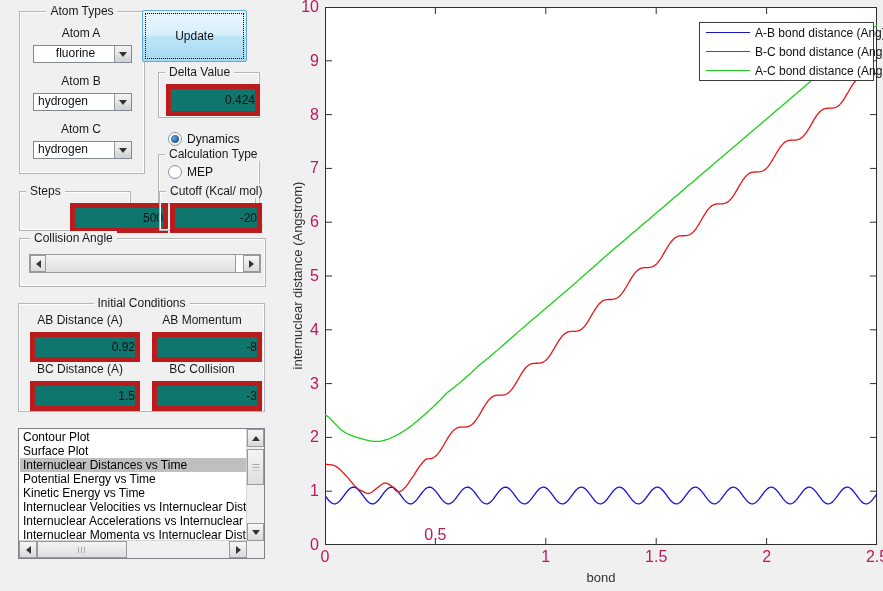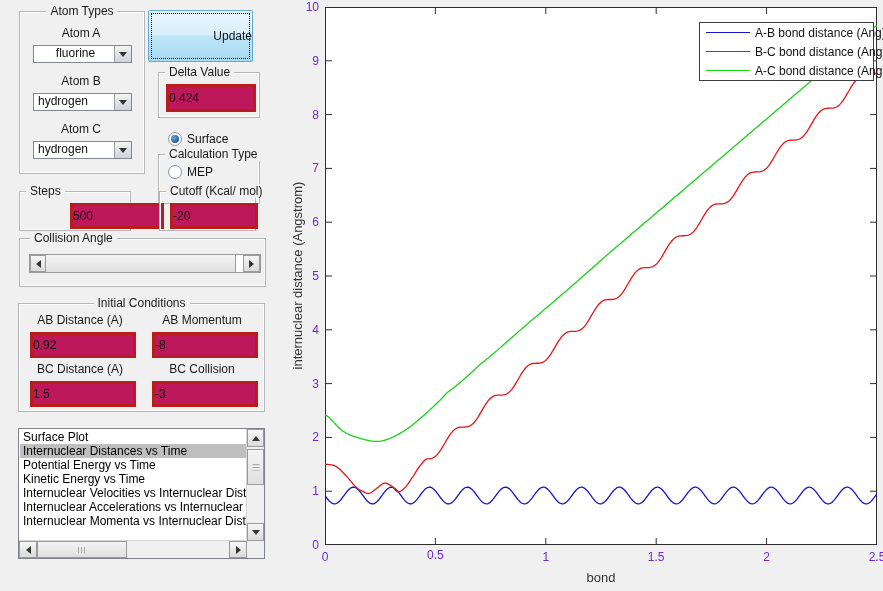--- a/index.html
+++ b/index.html
@@ -5,34 +5,34 @@
   html,body{margin:0;padding:0;}
   body{width:883px;height:591px;background:#f0f0f0;font-family:"Liberation Sans",sans-serif;
        font-size:12px;color:#111;overflow:hidden;position:relative;}
   .abs{position:absolute;}
   
   .panel{position:absolute;border:1px solid #b4b6b8;box-shadow:0 0 0 1px #fdfdfd inset;}
   .panel-title{position:absolute;top:-8px;background:#f0f0f0;padding:0 4px;white-space:nowrap;color:#1a1a1a;}
   .pt-center{left:50%;transform:translateX(-50%);}
   .pt-left{left:6px;}
   
-  .btn-update{position:absolute;left:148px;top:10px;width:103px;height:50px;
+  .btn-update{position:absolute;left:142px;top:10px;width:103px;height:50px;
     border:1px solid #5fa8dc;border-radius:2px;
     background:linear-gradient(#eaf6fd 0%,#d7effc 48%,#bde6f7 50%,#a7d9f0 100%);
-    display:flex;align-items:center;justify-content:flex-end;cursor:pointer;}
+    display:flex;align-items:center;justify-content:center;cursor:pointer;}
   .btn-update .focus{position:absolute;inset:2px;border:1px dotted #000;}
   .combo{position:absolute;height:16px;background:#fff;border:1px solid #828790;}
   .combo .val{position:absolute;left:4px;top:0;right:18px;line-height:15px;overflow:hidden;white-space:nowrap;}
   .combo .dd{position:absolute;right:0;top:0;bottom:0;width:16px;background:linear-gradient(#f4f4f4,#cfd2d6);
     border-left:1px solid #9a9da1;display:flex;align-items:center;justify-content:center;}
   .tri-down{width:0;height:0;border-left:4px solid transparent;border-right:4px solid transparent;border-top:5px solid #333;}
   .tri-up{width:0;height:0;border-left:4px solid transparent;border-right:4px solid transparent;border-bottom:5px solid #333;}
   .tri-left{width:0;height:0;border-top:4px solid transparent;border-bottom:4px solid transparent;border-right:5px solid #333;}
   .tri-right{width:0;height:0;border-top:4px solid transparent;border-bottom:4px solid transparent;border-left:5px solid #333;}
-  .tbox{position:absolute;background:#be185d;border:3px solid #b91c1c;text-align:left;}
+  .tbox{position:absolute;background:#0f766e;border:5px solid #b91c1c;text-align:right;}
   .lbl{position:absolute;white-space:nowrap;color:#1a1a1a;}
   .lbl-c{transform:translateX(-50%);}
   
   .radio-row{position:absolute;display:flex;align-items:center;gap:5px;cursor:pointer;}
   .radio{width:12px;height:12px;border-radius:50%;border:1px solid #8a9aa8;background:radial-gradient(#fff 55%,#e7e7e7);position:relative;}
   .radio-row.selected .radio::after{content:"";position:absolute;inset:2px;border-radius:50%;
     background:radial-gradient(circle at 35% 35%,#6ea6d8,#1f5d9e 70%);}
   
   .sbtn{position:absolute;background:linear-gradient(#f7f7f7,#dadada);border:1px solid #9a9a9a;
     display:flex;align-items:center;justify-content:center;}
@@ -44,21 +44,21 @@
   
   .listbox{position:absolute;left:18px;top:428px;width:245px;height:129px;background:#fff;border:1px solid #7f8389;}
   .lb-items{position:absolute;left:1px;top:1px;right:18px;bottom:18px;overflow:hidden;}
   .lb-item{height:14px;line-height:14px;padding-left:3px;white-space:nowrap;overflow:hidden;color:#000;}
   .lb-item.selected{background:#bfbfbf;}
   .sb-v{position:absolute;top:0;right:0;bottom:17px;width:17px;background:#f0f0f0;border-left:1px solid #d5d5d5;}
   .sb-h{position:absolute;left:0;right:17px;bottom:0;height:17px;background:#f0f0f0;border-top:1px solid #d5d5d5;}
   .sb-corner{position:absolute;right:0;bottom:0;width:17px;height:17px;background:#f0f0f0;}
   
   #plot-region{position:absolute;inset:0;}
-  .tick-label{position:absolute;color:#6d28d9;font-size:12px;line-height:14px;}
+  .tick-label{position:absolute;color:#be185d;font-size:16px;line-height:14px;}
   .ytick{width:34px;text-align:right;}
   .xtick{width:44px;text-align:center;}
   .axis-label{position:absolute;color:#333;font-size:13px;text-align:center;}
   #ylabel{left:297px;top:276px;width:240px;margin-left:-120px;margin-top:-8px;transform:rotate(-90deg);}
   #xlabel{left:501px;top:570px;width:200px;}
   .legend{position:absolute;left:699px;top:22px;width:173px;height:57px;background:#fff;border:1px solid #3c3c3c;
     display:flex;flex-direction:column;justify-content:space-evenly;}
   .legend-row{display:flex;align-items:center;height:19px;}
   .legend-line{width:44px;height:0;border-top:1.5px solid;margin-left:6px;margin-right:5px;flex:none;}
   .legend-txt{font-size:12px;color:#111;white-space:nowrap;}
@@ -99,21 +99,21 @@
 <div class="panel" style="left:158px;top:72px;width:100px;height:44px;">
   <span class="panel-title pt-left">Delta Value</span>
 </div>
 <div class="tbox" style="left:166px;top:84px;width:84px;height:22px;line-height:22px;">0.424</div>
 
 <div class="panel" style="left:158px;top:118px;width:100px;height:48px;margin-top:36px;">
   <span class="panel-title pt-left">Calculation Type</span>
 </div>
 <div class="radio-row selected" style="left:168px;top:132px;">
   <span class="radio"></span>
-  <span>Surface</span>
+  <span>Dynamics</span>
 </div>
 <div class="radio-row" style="left:168px;top:151px;margin-top:14px;">
   <span class="radio"></span>
   <span>MEP</span>
 </div>
 
 <div class="panel" style="left:19px;top:191px;width:110px;height:38px;">
   <span class="panel-title pt-left">Steps</span>
 </div>
 <div class="tbox" style="left:35px;top:203px;width:88px;height:20px;line-height:20px;margin-left:35px;">500</div>
@@ -143,20 +143,21 @@
 <div class="lbl lbl-c" style="left:202px;top:313px;">AB Momentum</div>
 <div class="tbox" style="left:30px;top:332px;width:100px;height:20px;line-height:20px;">0.92</div>
 <div class="tbox" style="left:152px;top:332px;width:100px;height:20px;line-height:20px;">-8</div>
 <div class="lbl lbl-c" style="left:80px;top:362px;">BC Distance (A)</div>
 <div class="lbl lbl-c" style="left:202px;top:362px;">BC Collision</div>
 <div class="tbox" style="left:30px;top:381px;width:100px;height:20px;line-height:20px;">1.5</div>
 <div class="tbox" style="left:152px;top:381px;width:100px;height:20px;line-height:20px;">-3</div>
 
 <div class="listbox">
   <div class="lb-items">
+      <div class="lb-item">Contour Plot</div>
       <div class="lb-item">Surface Plot</div>
       <div class="lb-item selected">Internuclear Distances vs Time</div>
       <div class="lb-item">Potential Energy vs Time</div>
       <div class="lb-item">Kinetic Energy vs Time</div>
       <div class="lb-item">Internuclear Velocities vs Internuclear Distance</div>
       <div class="lb-item">Internuclear Accelerations vs Internuclear Distance</div>
       <div class="lb-item">Internuclear Momenta vs Internuclear Distance</div>
     </div>
   <div class="sb-v">
     <span class="sbtn" style="left:0;right:0;top:0;height:16px;">
@@ -245,18 +246,18 @@
     <div class="tick-label ytick" style="left: 285px; top: 430.4px;">2</div>
     <div class="tick-label ytick" style="left: 285px; top: 376.6px;">3</div>
     <div class="tick-label ytick" style="left: 285px; top: 322.8px;">4</div>
     <div class="tick-label ytick" style="left: 285px; top: 269px;">5</div>
     <div class="tick-label ytick" style="left: 285px; top: 215.2px;">6</div>
     <div class="tick-label ytick" style="left: 285px; top: 161.4px;">7</div>
     <div class="tick-label ytick" style="left: 285px; top: 107.6px;">8</div>
     <div class="tick-label ytick" style="left: 285px; top: 53.8px;">9</div>
     <div class="tick-label ytick" style="left: 285px; top: 0px;">10</div>
     <div class="tick-label xtick" style="left: 303px; top: 550px;">0</div>
-    <div class="tick-label xtick" style="left: 413.4px; top: 548px;">0.5</div>
+    <div class="tick-label xtick" style="left: 413.4px; top: 528px;">0.5</div>
     <div class="tick-label xtick" style="left: 523.8px; top: 550px;">1</div>
     <div class="tick-label xtick" style="left: 634.2px; top: 550px;">1.5</div>
     <div class="tick-label xtick" style="left: 744.6px; top: 550px;">2</div>
     <div class="tick-label xtick" style="left: 855px; top: 550px;">2.5</div>
   </div>
 
 </body></html>

